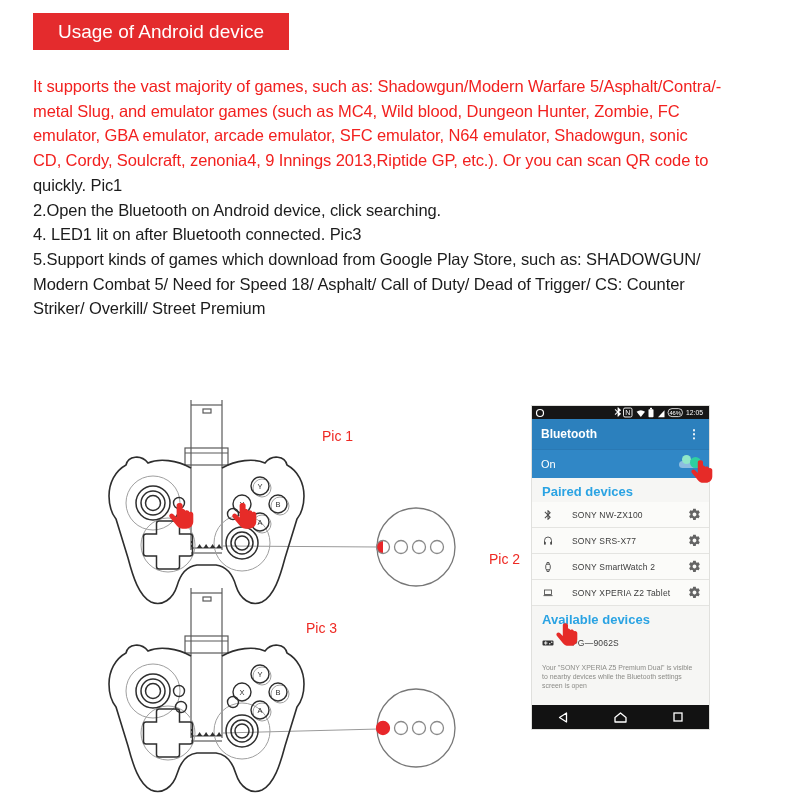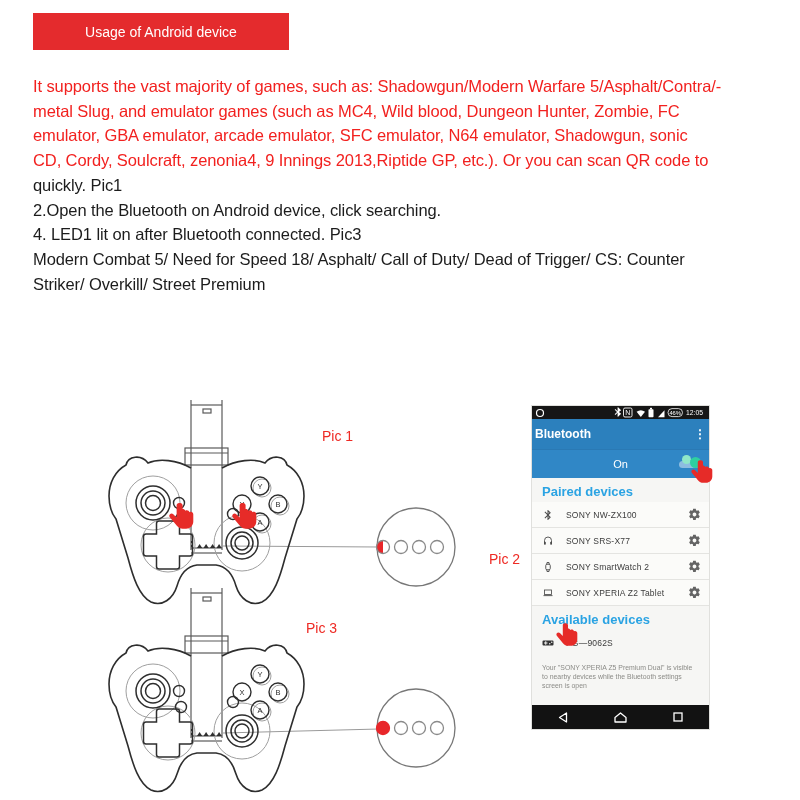--- a/index.html
+++ b/index.html
@@ -1,57 +1,57 @@
 <!DOCTYPE html>
 <html><head>
 <meta charset="utf-8">
 <style>
   html,body{margin:0;padding:0;background:#fff;}
   #page{position:relative;width:800px;height:800px;background:#fff;overflow:hidden;
         font-family:"Liberation Sans",sans-serif;}
 
   
   .banner{position:absolute;left:33px;top:13px;width:256px;height:37px;background:#e42b2d;
-          color:#fff;font-size:14px;display:flex;align-items:center;justify-content:center;}
+          color:#fff;font-size:19px;display:flex;align-items:center;justify-content:center;}
 
   
   .textblock{position:absolute;left:33px;top:74px;font-size:16.5px;line-height:24.7px;
              letter-spacing:-0.1px;white-space:nowrap;color:#1c1c1c;}
   .textblock .red{color:#f2211f;}
 
   
   .pic-label{position:absolute;color:#ee2a24;font-size:14px;}
 
   .fig{position:absolute;}
   .fig text{font-family:"Liberation Sans",sans-serif;}
 
   
   .phone{position:absolute;left:531px;top:405px;width:179px;height:325px;background:#f6f6f4;
          border:1px solid #e0e0dd;box-sizing:border-box;display:flex;flex-direction:column;}
   .statusbar{height:13px;background:#161616;display:flex;align-items:center;
              justify-content:space-between;padding:0 3px;flex:none;}
   .hdr{height:30px;background:#2c80bd;color:#fff;display:flex;align-items:center;
-       justify-content:space-between;padding:0 3px;font-size:12px;font-weight:bold;flex:none;}
+       justify-content:space-between;padding:0 9px;font-size:12px;font-weight:bold;flex:none;}
   .dots{font-size:12px;font-weight:bold;cursor:default;}
   .onrow{height:28px;background:#3087c6;border-top:1px solid #2a79b4;color:#fff;font-size:11px;
-         display:flex;align-items:center;padding:0 9px;position:relative;flex:none;justify-content:center;}
+         display:flex;align-items:center;padding:0 9px;position:relative;flex:none;}
   .toggle{position:absolute;right:9px;top:8px;width:21px;height:12px;}
   .tg-track{position:absolute;left:0;top:3px;width:20px;height:7px;border-radius:4px;
             background:rgba(255,255,255,.45);}
   .tg-ripple{position:absolute;left:3px;top:-3px;width:9px;height:9px;border-radius:50%;
              background:#8fe7c8;}
   .tg-thumb{position:absolute;right:-1px;top:-1px;width:11px;height:11px;border-radius:50%;
             background:#2ecfa0;}
   .pbody{flex:1;display:flex;flex-direction:column;position:relative;}
   .sect{color:#2aa3e3;font-size:13px;font-weight:bold;padding:6px 10px 3px;}
   .prow{height:25px;display:flex;align-items:center;padding:0 8px 0 10px;
         border-bottom:1px solid #e4e4e1;background:#fbfbf9;flex:none;}
   .prow:last-of-type{border-bottom:none;}
   .ric{width:12px;height:12px;flex:none;}
-  .rname{font-size:8.5px;color:#3c3c3c;margin-left:12px;flex:1;letter-spacing:.2px;}
+  .rname{font-size:8.5px;color:#3c3c3c;margin-left:18px;flex:1;letter-spacing:.2px;}
   .gear{width:13px;height:13px;flex:none;fill:#646464;}
   .avrow{border-bottom:none;background:transparent;}
   .pfooter{font-size:6.9px;color:#8b8b87;padding:8px 10px 0;line-height:9px;}
   .navbar{margin-top:auto;height:24px;background:#121212;display:flex;align-items:center;
           justify-content:space-between;padding:0 26px;flex:none;}
   .phand{position:absolute;}
 </style>
 </head>
 <body>
 
@@ -62,20 +62,21 @@
   </div>
 
   <div class="textblock">
     <div class="red">It supports the vast majority of games, such as: Shadowgun/Modern Warfare 5/Asphalt/Contra/-</div>
     <div class="red">metal Slug, and emulator games (such as MC4, Wild blood, Dungeon Hunter, Zombie, FC</div>
     <div class="red">emulator, GBA emulator, arcade emulator, SFC emulator, N64 emulator, Shadowgun, sonic</div>
     <div class="red">CD, Cordy, Soulcraft, zenonia4, 9 Innings 2013,Riptide GP, etc.). Or you can scan QR code to</div>
     <div>quickly. Pic1</div>
     <div>2.Open the Bluetooth on Android device, click searching.</div>
     <div>4. LED1 lit on after Bluetooth connected. Pic3</div>
+    <div>5.Support kinds of games which download from Google Play Store, such as: SHADOWGUN/</div>
     <div>Modern Combat 5/ Need for Speed 18/ Asphalt/ Call of Duty/ Dead of Trigger/ CS: Counter</div>
     <div>Striker/ Overkill/ Street Premium</div>
   </div>
 
   <svg class="fig" style="left:95px;top:400px" width="365" height="212" viewBox="0 0 365 212">
     <g stroke="#5a5a5a" fill="none" stroke-width="1.2">
       <line x1="96" y1="0" x2="96" y2="150"></line>
         <line x1="127" y1="0" x2="127" y2="150"></line>
       <line x1="96" y1="5" x2="127" y2="5"></line>
       <rect x="108" y="9" width="8" height="4"></rect>

